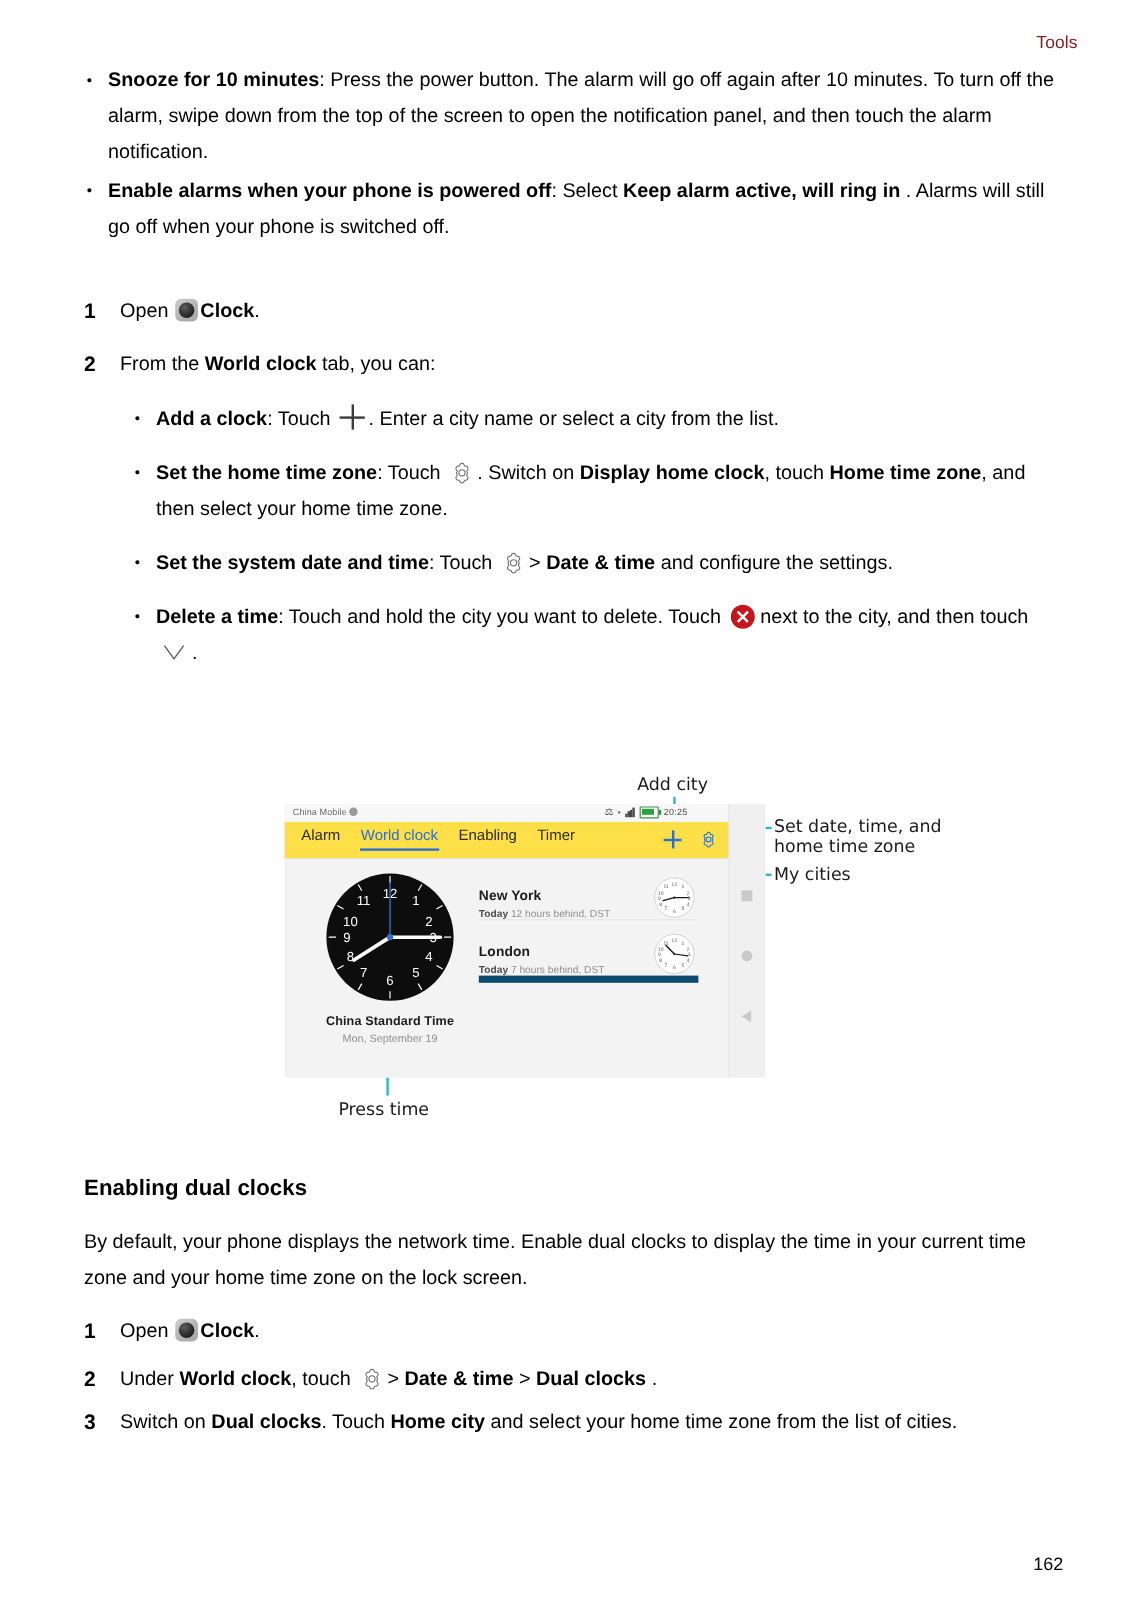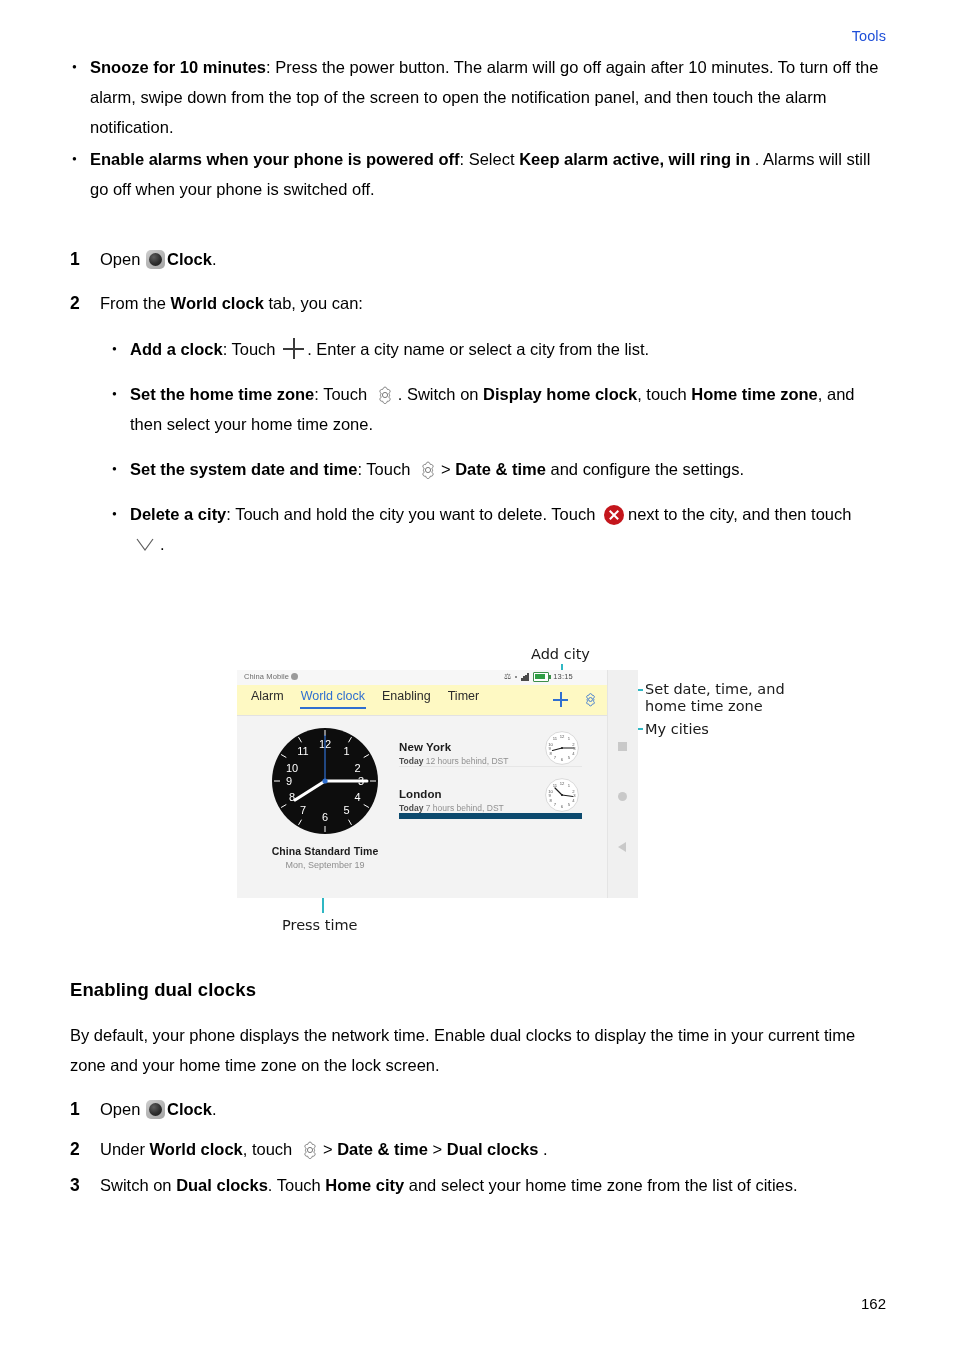--- a/index.html
+++ b/index.html
@@ -19,24 +19,24 @@
   .page {
     position: absolute;
     left: 0; top: 0;
     width: 954px;
     height: 1350px;
   }
 
   
   .running-header {
     position: absolute;
-    right: 68px;
+    right: 56px;
     top: 28px;
     font-size: 14.5px;
-    color: #1d4ed8;
+    color: #7f1d1d;
     letter-spacing: .1px;
   }
 
   
   .content {
     position: absolute;
     left: 70px;
     top: 52px;
     width: 816px;
   }
@@ -300,21 +300,21 @@
     width: 1.6px; height: 3.5px;
     background: #3d8f4a;
   }
   .st-time { letter-spacing: .2px; }
 
   .shot-tabbar {
     position: absolute;
     left: 0; top: 15px;
     width: 371px;
     height: 30px;
-    background: #fef9c3;
+    background: #fde047;
     border-bottom: 1px solid #e2e2e2;
   }
   .tabs {
     position: absolute;
     left: 14px; top: 4px;
     display: flex;
     align-items: center;
     gap: 17px;
   }
   .tab {
@@ -513,21 +513,21 @@
         <b>Set the system date and time</b><span>: Touch</span>
         <span class="ico ico-gear">
           <svg width="20" height="20" viewBox="0 0 24 24">
             <path d="M12 2.6c-1.25 0-2.1.75-2.25 1.85-.08.6-.62 1.02-1.2.93-1.08-.17-2.05.38-2.48 1.42-.43 1.04-.1 2.07.78 2.72.48.36.56 1.03.18 1.48-.72.85-.72 1.95 0 2.8.38.45.3 1.12-.18 1.48-.88.65-1.21 1.68-.78 2.72.43 1.04 1.4 1.59 2.48 1.42.58-.09 1.12.33 1.2.93.15 1.1 1 1.85 2.25 1.85s2.1-.75 2.25-1.85c.08-.6.62-1.02 1.2-.93 1.08.17 2.05-.38 2.48-1.42.43-1.04.1-2.07-.78-2.72-.48-.36-.56-1.03-.18-1.48.72-.85.72-1.95 0-2.8-.38-.45-.3-1.12.18-1.48.88-.65 1.21-1.68.78-2.72-.43-1.04-1.4-1.59-2.48-1.42-.58.09-1.12-.33-1.2-.93C14.1 3.35 13.25 2.6 12 2.6z" fill="none" stroke="#6f6f6f" stroke-width="1.1"></path>
             <circle cx="12" cy="12" r="3.1" fill="none" stroke="#6f6f6f" stroke-width="1.1"></circle>
           </svg>
         </span><span>&gt; </span><b>Date &amp; time</b><span> and configure the settings.</span>
       </li>
 
       <li class="sub-item" style="margin-top:15px;">
-        <b>Delete a city</b><span>: Touch and hold the city you want to delete. Touch</span>
+        <b>Delete a time</b><span>: Touch and hold the city you want to delete. Touch</span>
         <span class="ico ico-delete"></span><span>next to the city, and then touch</span>
         <span class="ico ico-check">
           <svg width="22" height="18" viewBox="0 0 22 18">
             <path d="M3 3 L11 14 L19 3" fill="none" stroke="#5e5e5e" stroke-width="1.2"></path>
           </svg>
         </span><span>.</span>
       </li>
 
     </ul>
   </div>
@@ -556,21 +556,21 @@
         <div class="status-right">
           <span class="st-bt">⚖</span>
           <span class="st-dot"></span>
           <span class="st-signal">
               <i></i>
               <i></i>
               <i></i>
               <i></i>
             </span>
           <span class="st-batt"></span>
-          <span class="st-time">13:15</span>
+          <span class="st-time">20:25</span>
         </div>
       </div>
 
       <div class="shot-tabbar">
         <div class="tabs">
           <div class="tab">Alarm</div>
           <div class="tab active">World clock</div>
           <div class="tab">Enabling</div>
           <div class="tab">Timer</div>
         </div>

